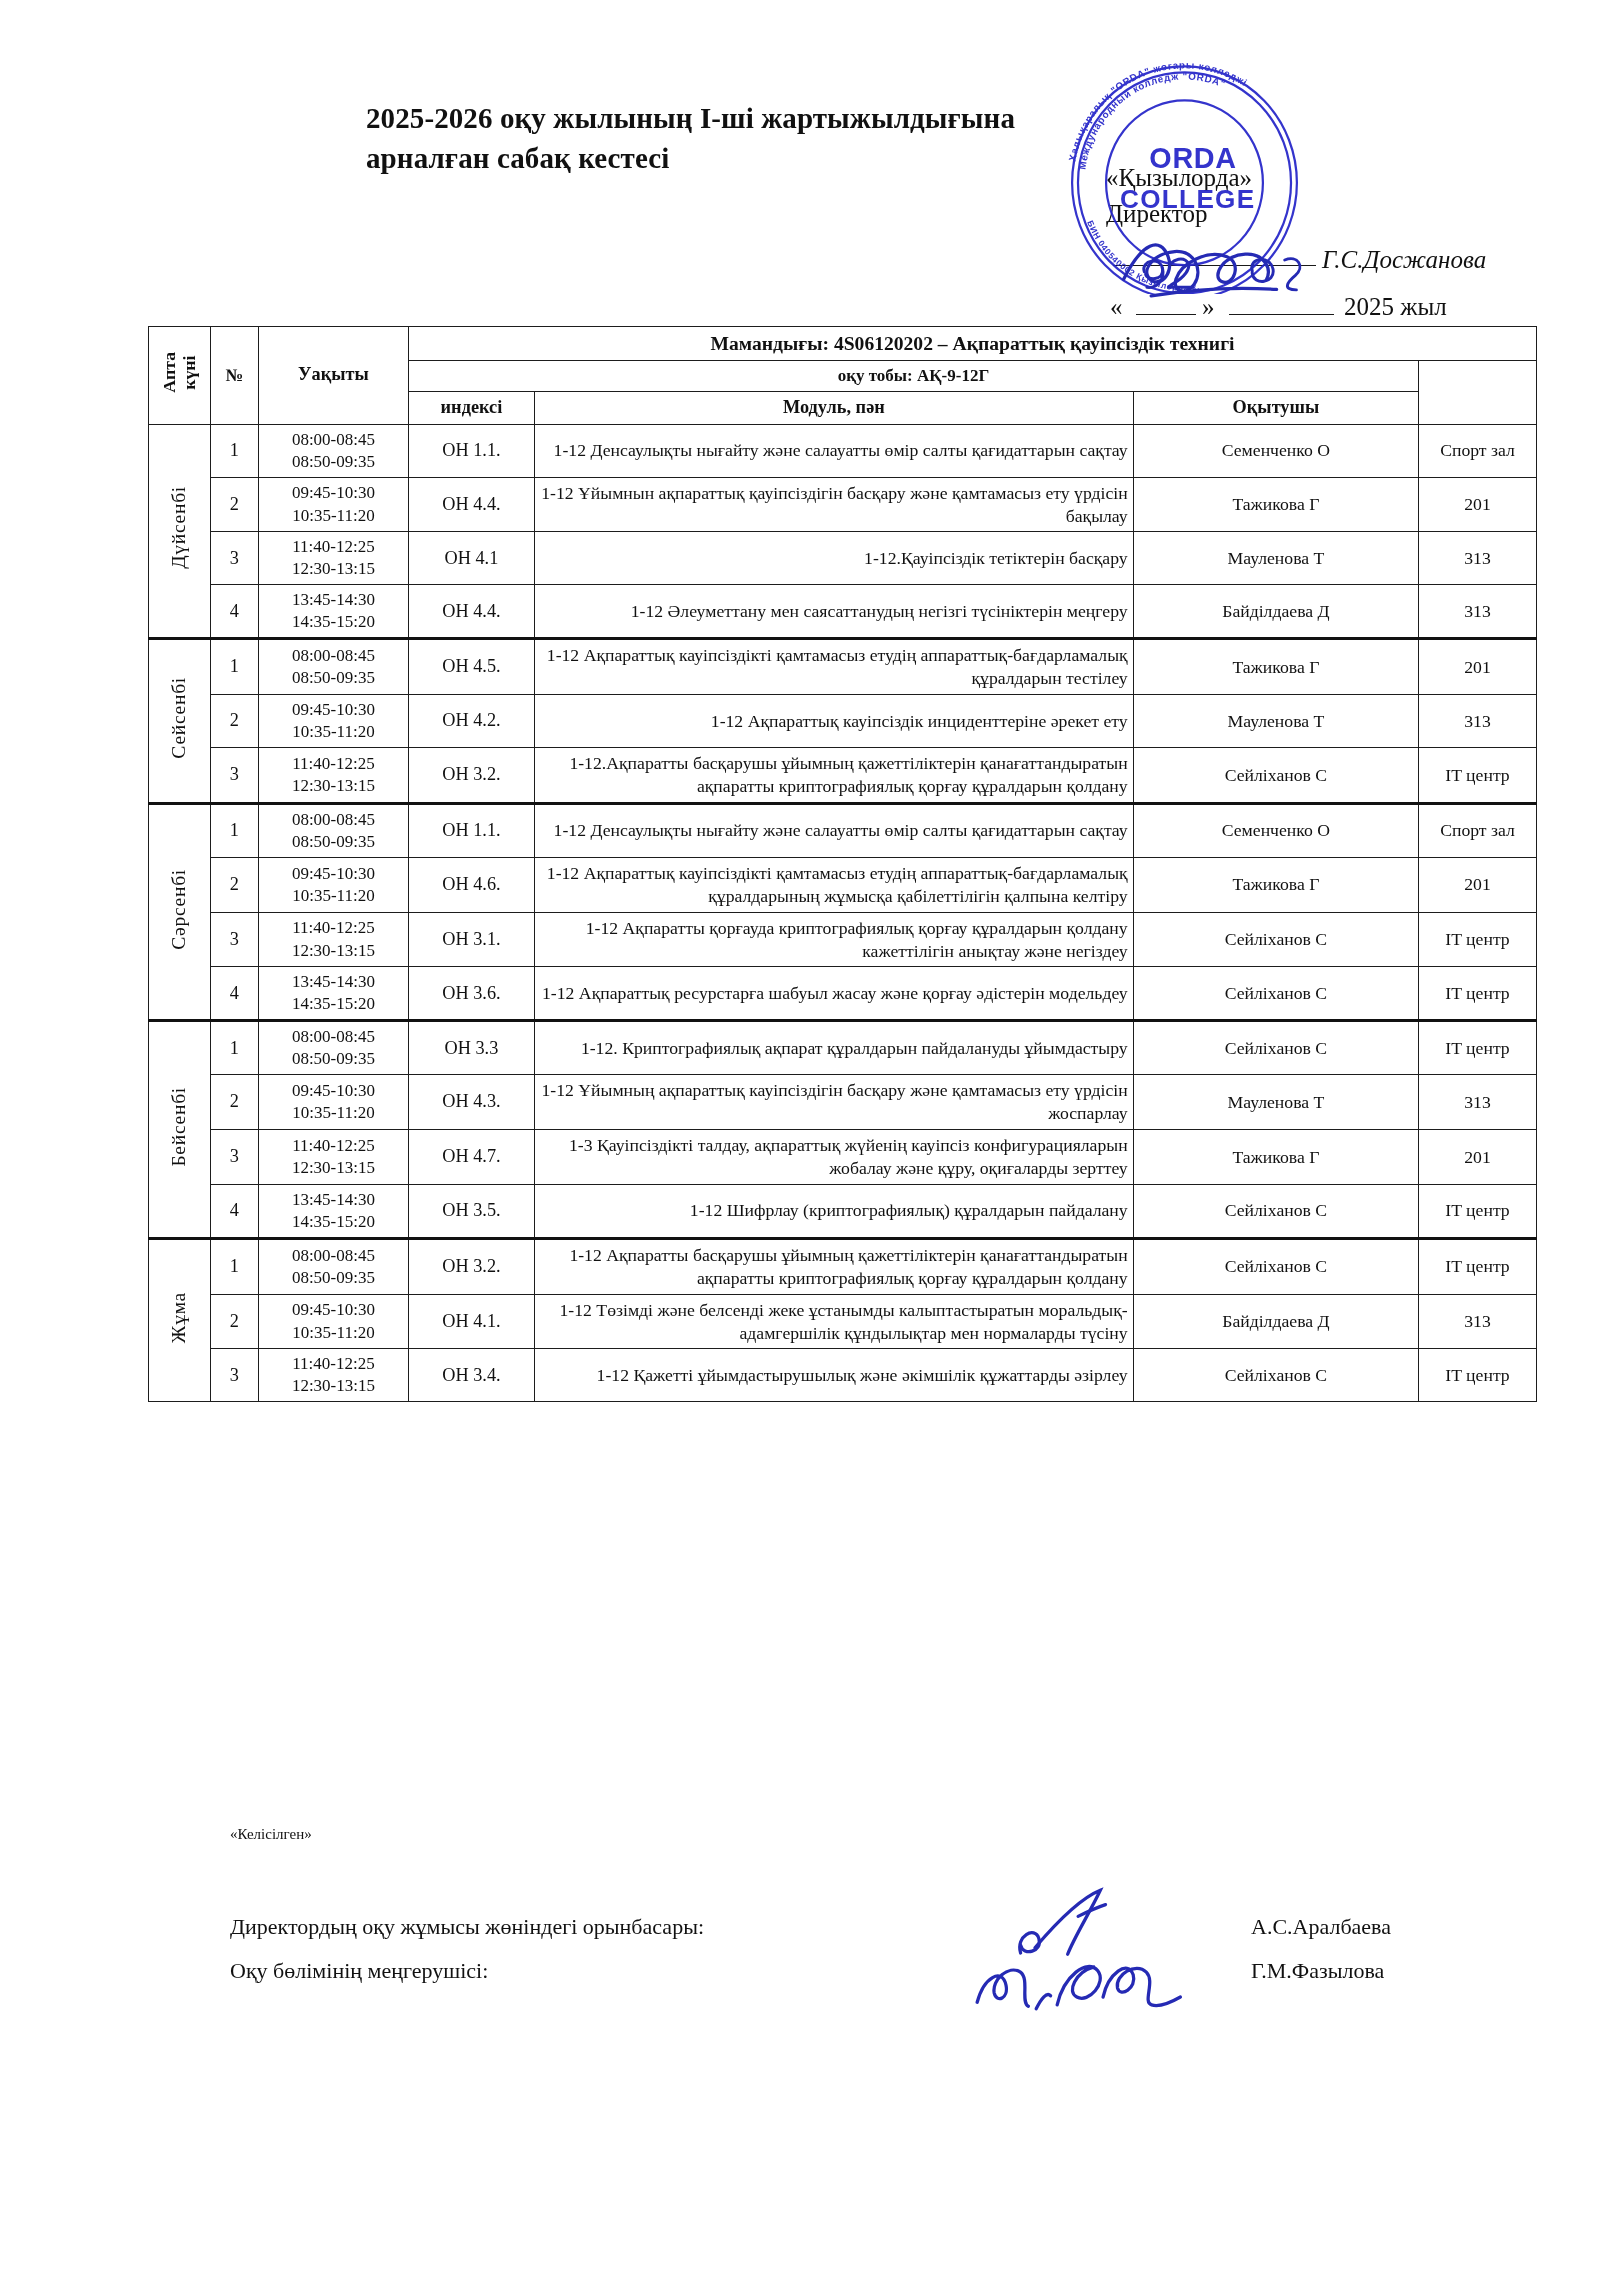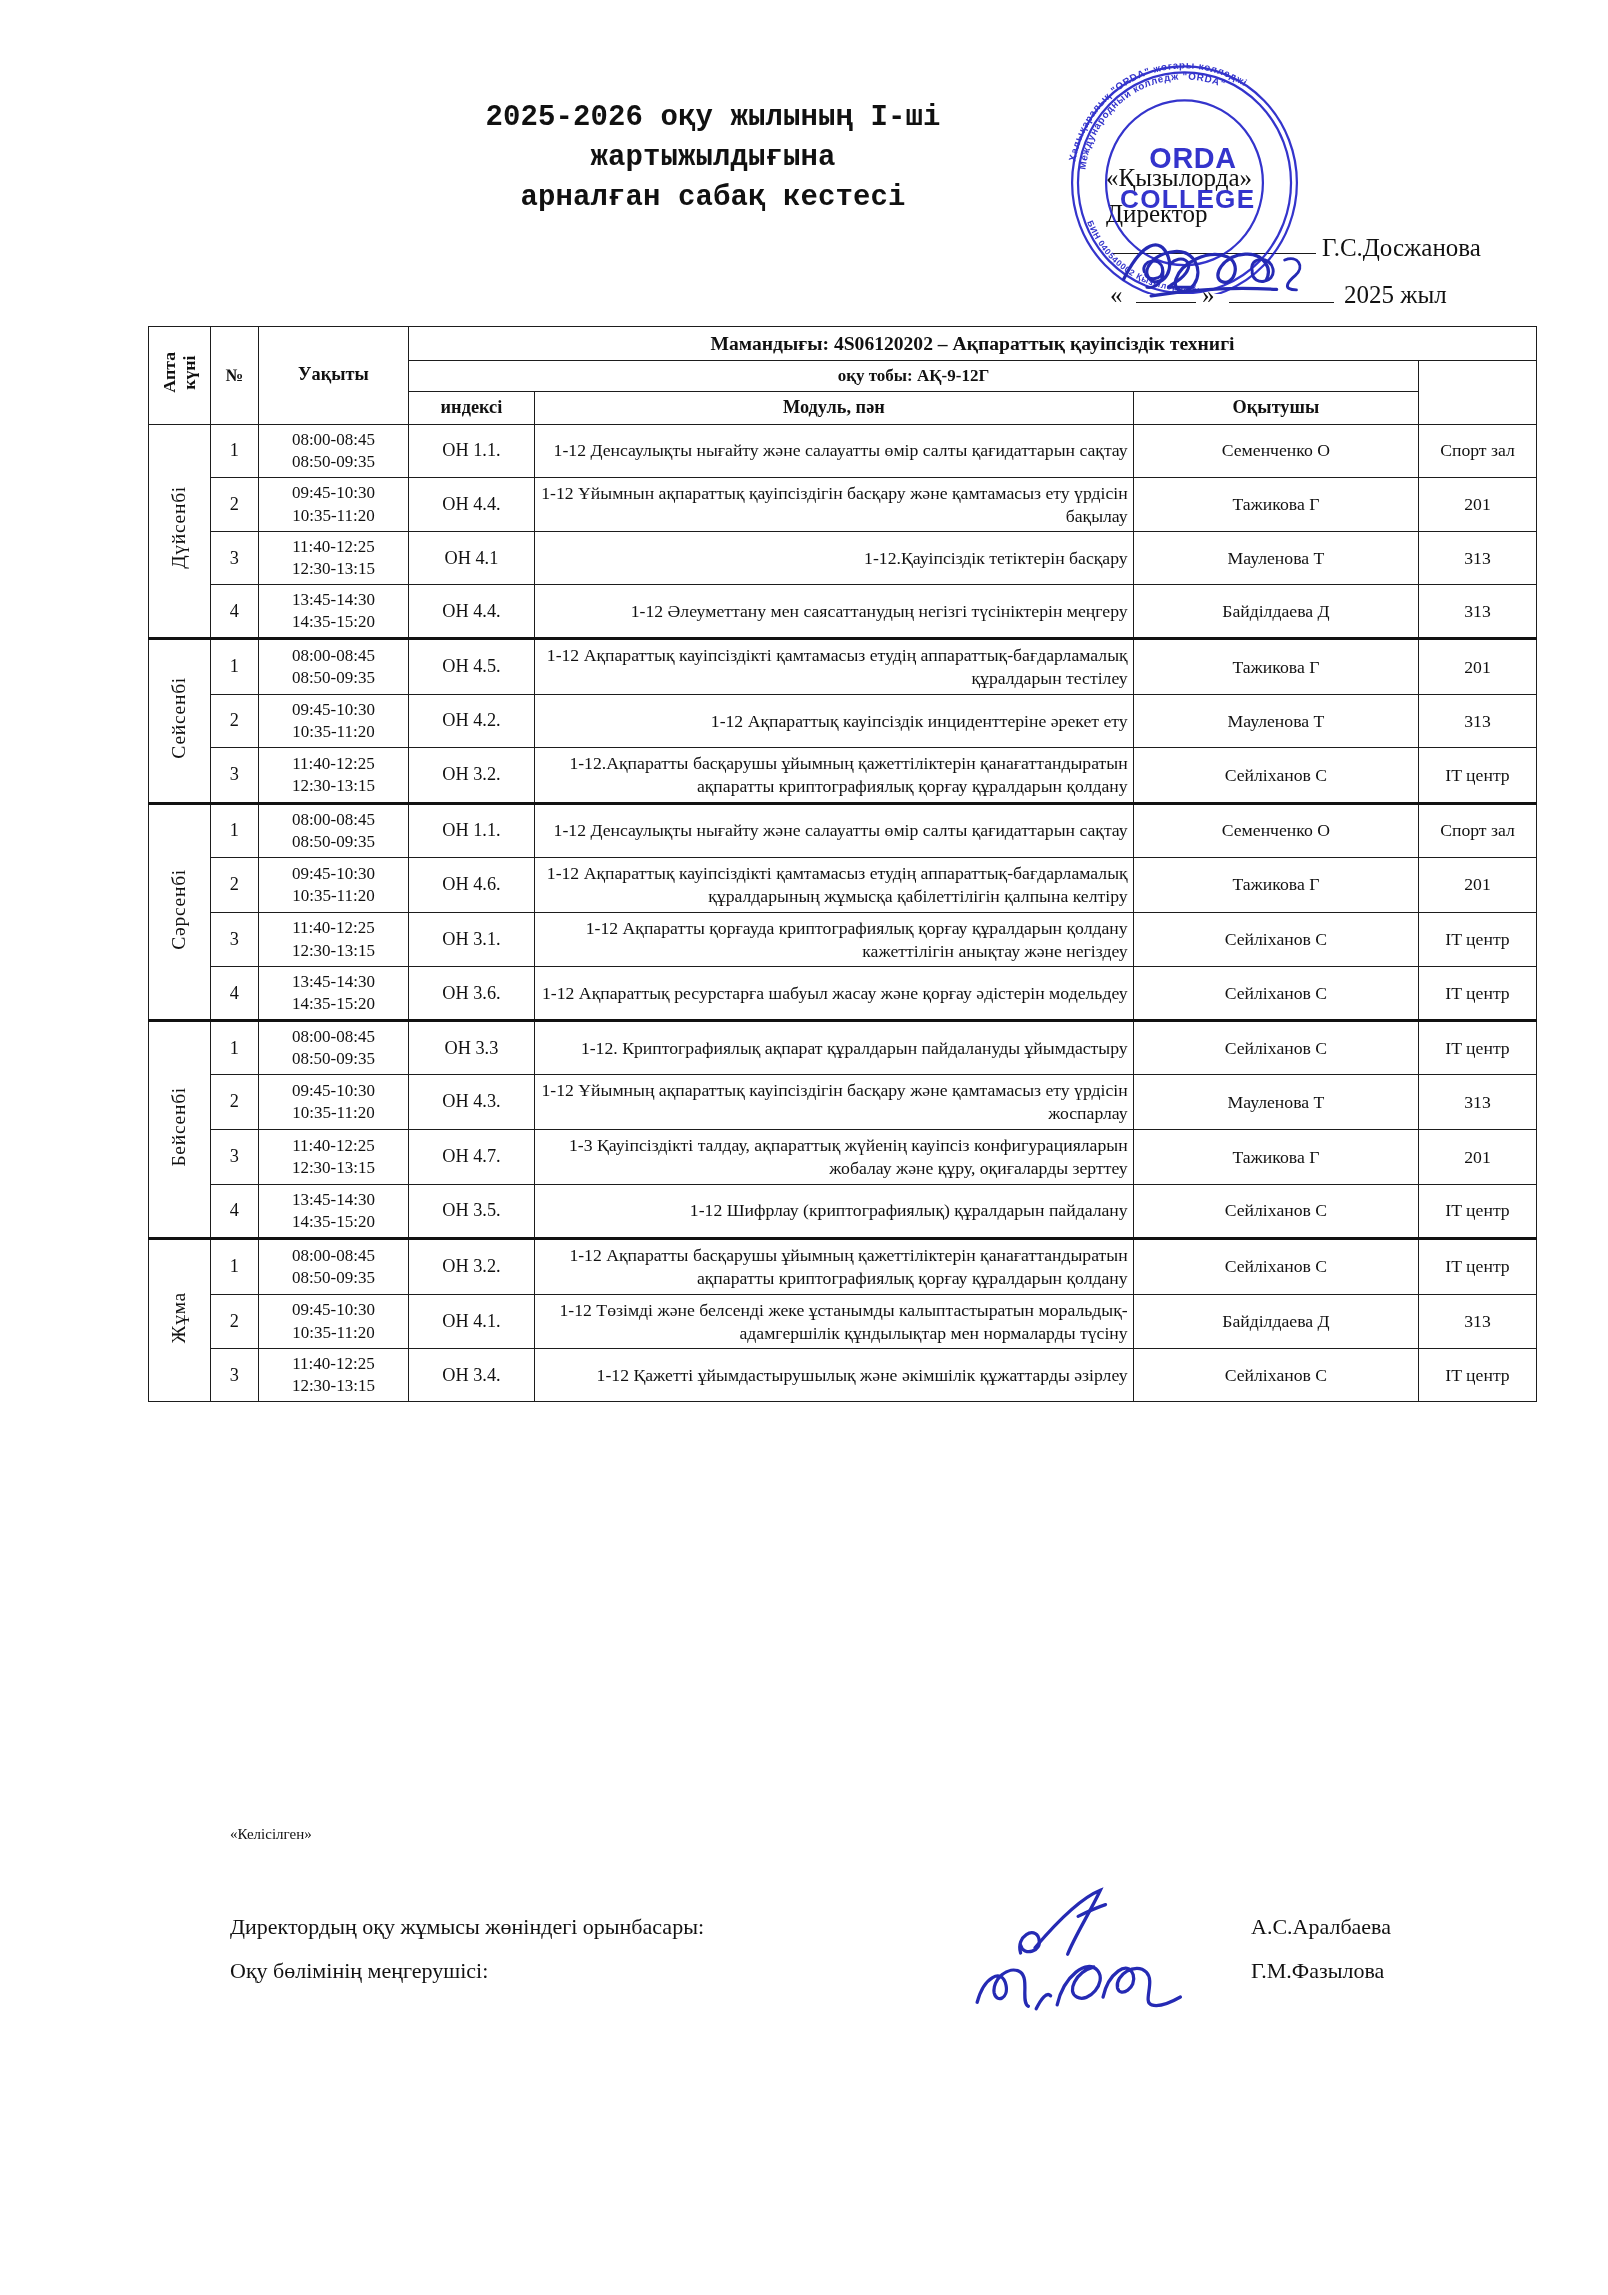--- a/index.html
+++ b/index.html
@@ -19,42 +19,41 @@
     height:2295px;
     box-sizing:border-box;
   }
 
   
   .doc-title{
     position:absolute;
     left:366px;
     top:98px;
     width:694px;
-    text-align:center;
     font-size:29px;
     font-weight:bold;
     line-height:1.38;
     letter-spacing:0.1px;
-    font-family:Liberation Mono, monospace;
   }
   .doc-title .line{display:block;}
 
   .approve-block{
     position:absolute;
     left:1106px;
     top:160px;
     width:393px;
     font-size:25px;
     line-height:1.42;
   }
   .approve-block .ln{display:block;white-space:nowrap;}
   .approve-sign-row{
     position:relative;
-    margin-top:0;
+    margin-top:12px;
     height:38px;
+    font-style:italic;
   }
   .approve-rule{
     position:absolute;
     left:6.5px;
     top:22px;
     width:203px;
     border-bottom:1.3px solid #1a1a1a;
   }
   .approve-name{
     position:absolute;

